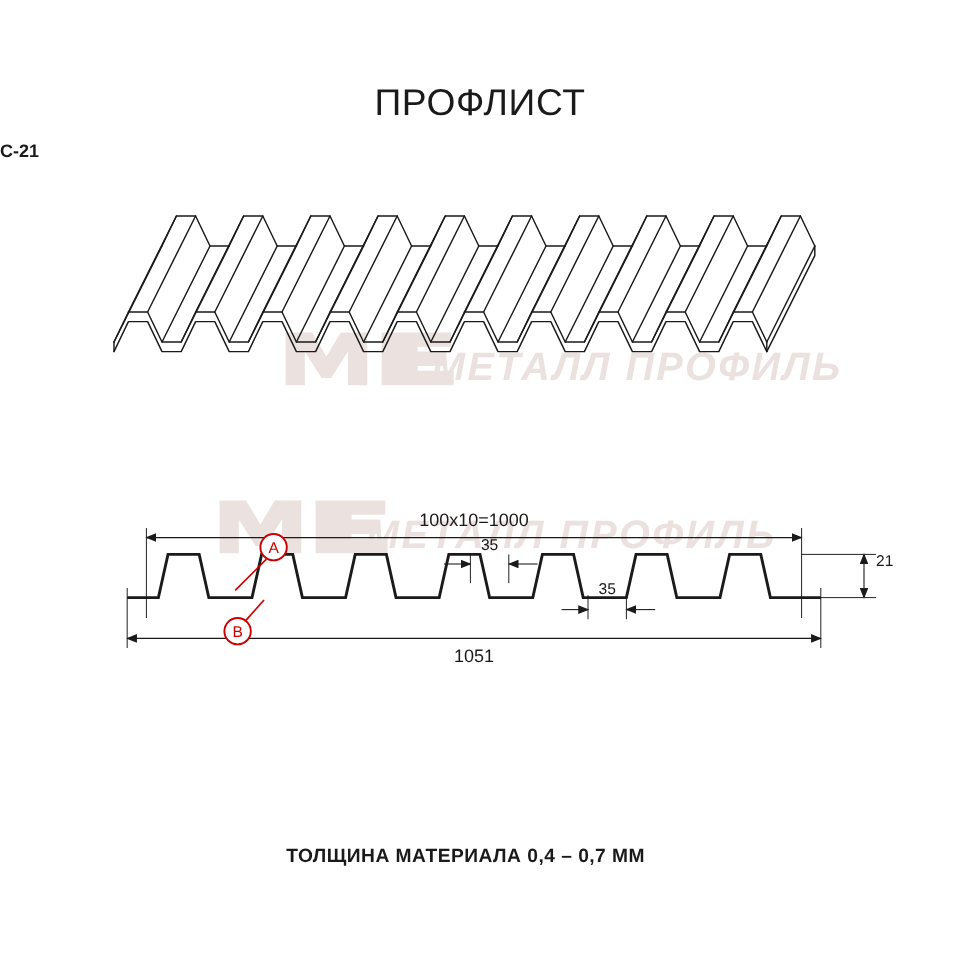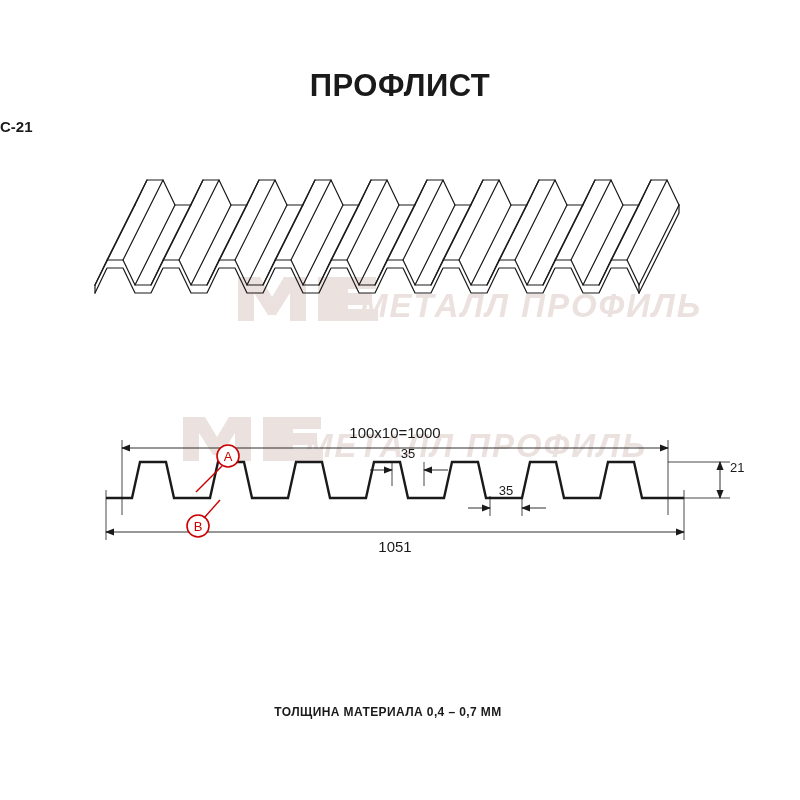--- a/index.html
+++ b/index.html
@@ -19,38 +19,38 @@
     position: absolute;
     inset: 0;
   }
   .title {
     position: absolute;
     top: 68px;
     left: 0;
     width: 800px;
     text-align: center;
     font-size: 31px;
-    font-weight: bold;
+    font-weight: normal;
     letter-spacing: 0.5px;
   }
   .subtitle {
     position: absolute;
     top: 118px;
     left: 0;
     width: 800px;
     font-size: 15px;
     font-weight: bold;
   }
   .footnote {
     position: absolute;
     top: 705px;
     left: 0;
     width: 776px;
     text-align: center;
-    font-size: 12px;
+    font-size: 16px;
     font-weight: bold;
     letter-spacing: 0.4px;
   }
   .iso-view {
     position: absolute;
     top: 160px;
     left: 90px;
     width: 640px;
     height: 180px;
   }

